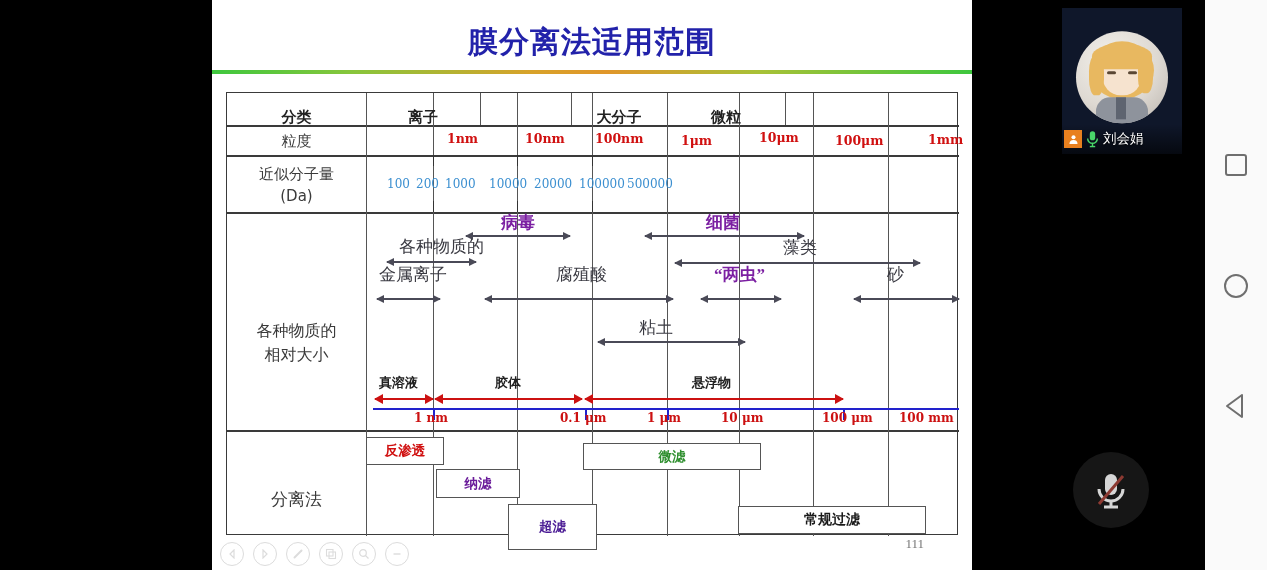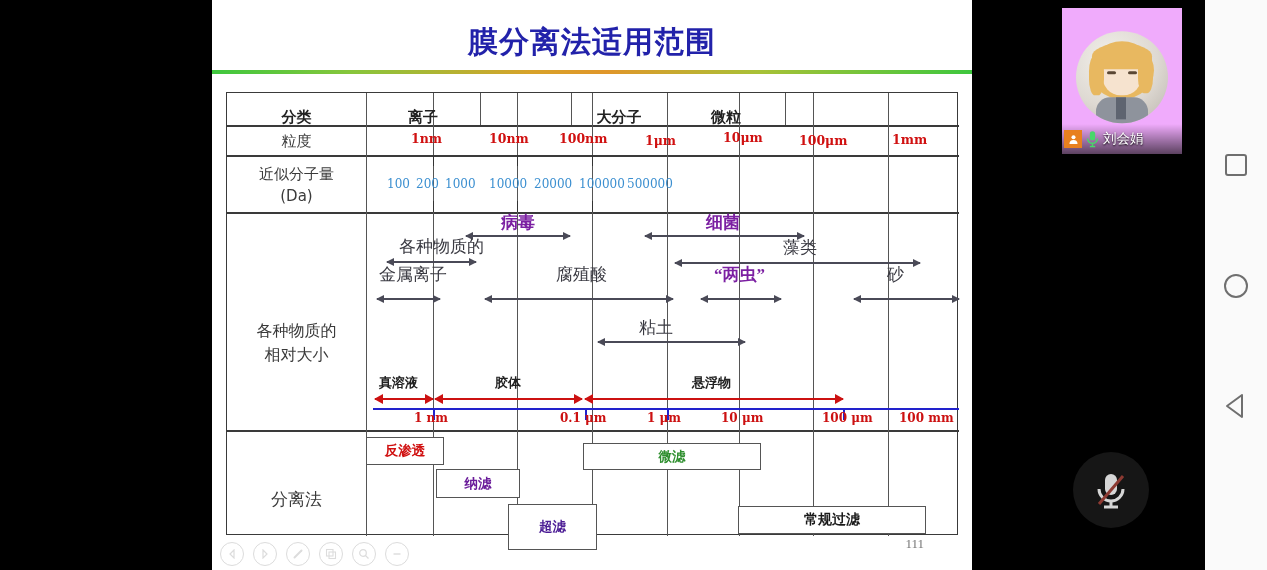--- a/index.html
+++ b/index.html
@@ -37,21 +37,21 @@
     font-family:"DejaVu Sans", sans-serif; color:#3a3a3a;
   }
 
   .hdr {
     position:absolute; top:0; height:32px; line-height:32px; text-align:center;
     font-family:"DejaVu Sans", sans-serif; font-size:15px; font-weight:bold; color:#222;margin-top:8px;
   }
 
   .tick-red {
     position:absolute; font-family:"DejaVu Serif", serif; font-size:12.5px;
-    font-weight:bold; color:#d01010; white-space:nowrap;
+    font-weight:bold; color:#d01010; white-space:nowrap;margin-left:36px;
   }
   .tick-blue {
     position:absolute; font-family:"DejaVu Serif", serif; font-size:12px;
     color:#3b8fd0; white-space:nowrap;
   }
   .mark { position:absolute; width:1.4px; height:11px; background:#333; }
 
   
   .arrow {
     position:absolute; height:1.6px; background:#4a4a57;
@@ -105,21 +105,21 @@
   #slide-toolbar { position:absolute; left:8px; bottom:4px; display:flex; gap:9px; }
   .tb-btn {
     width:24px; height:24px; border-radius:50%; border:1.4px solid #dcdcdc;
     display:flex; align-items:center; justify-content:center; color:#dcdcdc;
   }
   .tb-btn svg { display:block; }
 
   
   #video-tile {
     position:absolute; left:1062px; top:8px; width:120px; height:146px;
-    background:#f0abfc; overflow:hidden;
+    background:#0f172a; overflow:hidden;
   }
   #avatar {
     position:absolute; left:50%; top:50%; transform:translate(-50%,-54%);
     width:92px; height:92px; border-radius:50%;
     background:radial-gradient(circle at 38% 32%, #f3f1ec 0%, #ded9d2 55%, #b9b3ac 100%);
     overflow:hidden;
   }
   .hair { position:absolute; border-radius:50%; background:#e8b860; }
   .face { position:absolute; border-radius:50% 50% 46% 46%; background:#f6e3cf; }
   .eye  { position:absolute; width:9px; height:2.5px; background:#5a4734; border-radius:2px; }

